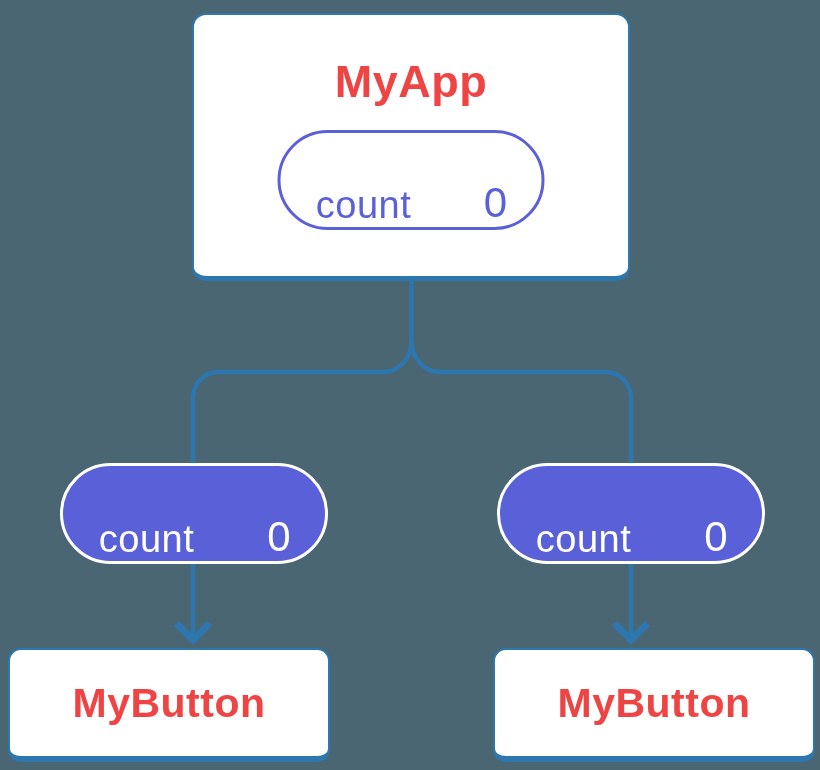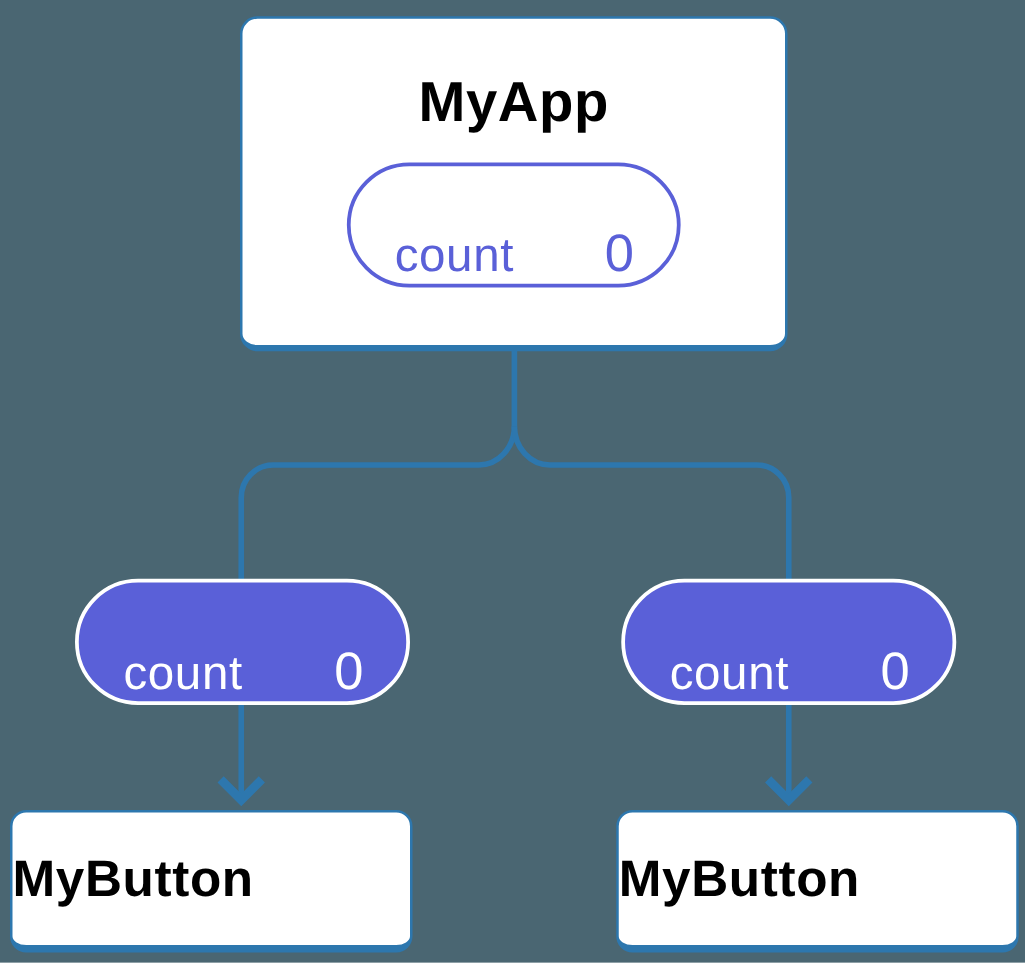--- a/index.html
+++ b/index.html
@@ -33,21 +33,21 @@
   
   .card {
     position: absolute;
     z-index: 2;
     background: #ffffff;
     border: 2px solid #2d77ae;
     border-bottom-width: 5px;
     border-radius: 14px;
   }
   .card-title {
-    color: #000000;
+    color: #ef4444;
     font-weight: 700;
     text-align: center;
   }
 
   .myapp-card {
     left: 192px; top: 13px;
     width: 438px; height: 268px;
   }
   .myapp-card .card-title {
     position: absolute;
@@ -102,21 +102,21 @@
     color: #ffffff;
   }
   .prop-pill .pill-divider { background: #ffffff; }
   .prop-pill-left  { left: 60px;  top: 463px; }
   .prop-pill-right { left: 497px; top: 463px; }
 
   
   .button-card {
     display: flex;
     align-items: center;
-    justify-content: flex-start;
+    justify-content: center;
     border-radius: 13px;
     border-bottom-width: 6px;
   }
   .button-card .card-title {
     font-size: 41px;
     letter-spacing: 0.5px;
   }
   .button-card-left  { left: 8px;   top: 648px; width: 322px; height: 114px; }
   .button-card-right { left: 493px; top: 648px; width: 322px; height: 114px; }
 </style>

